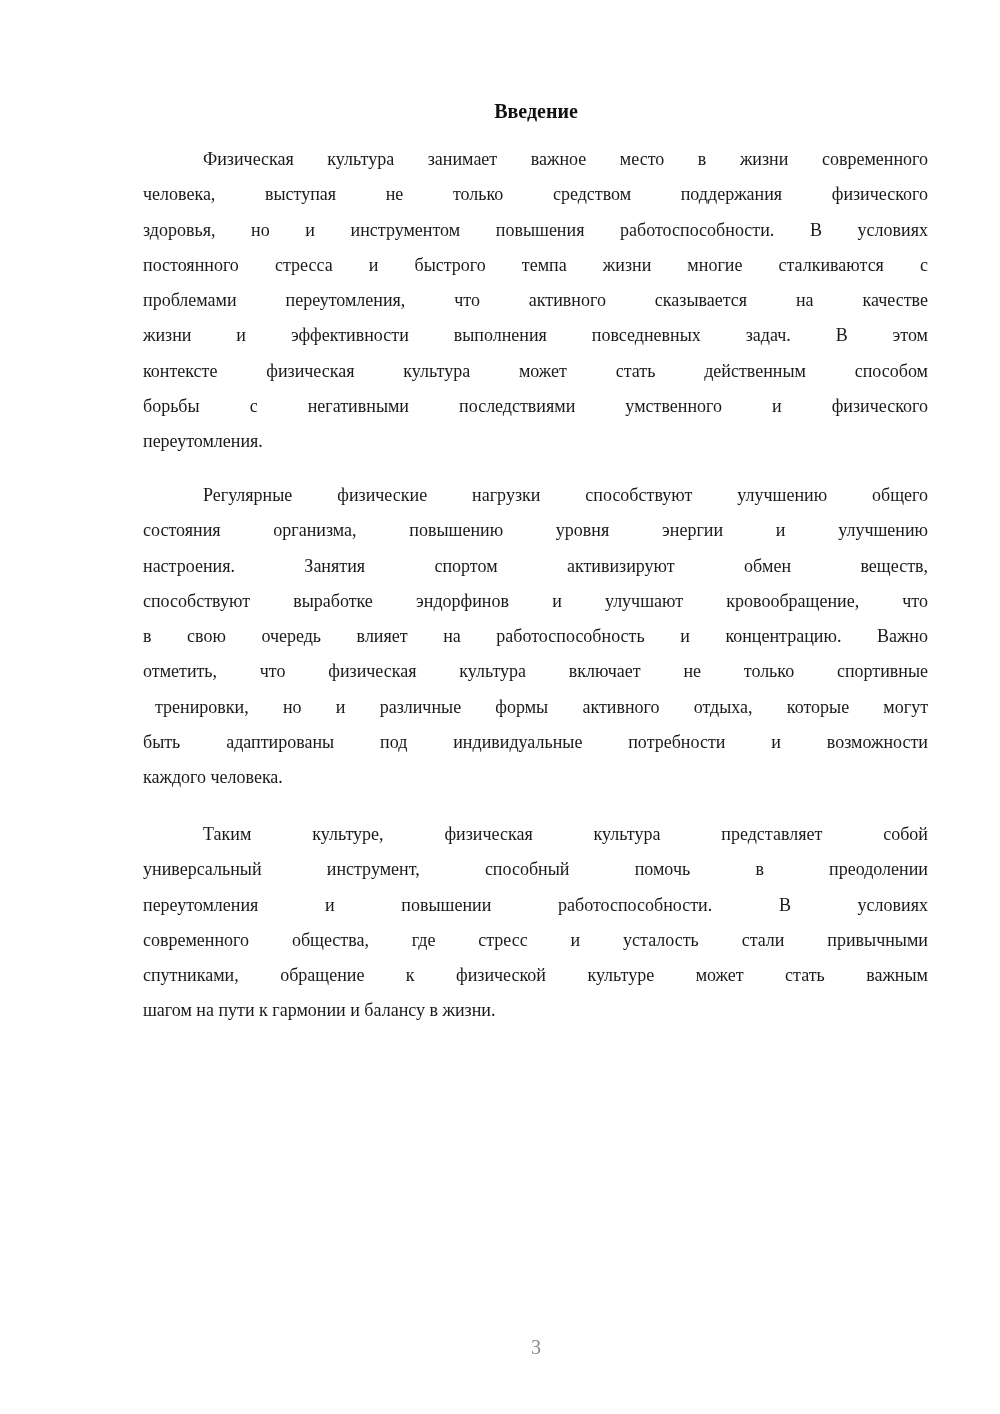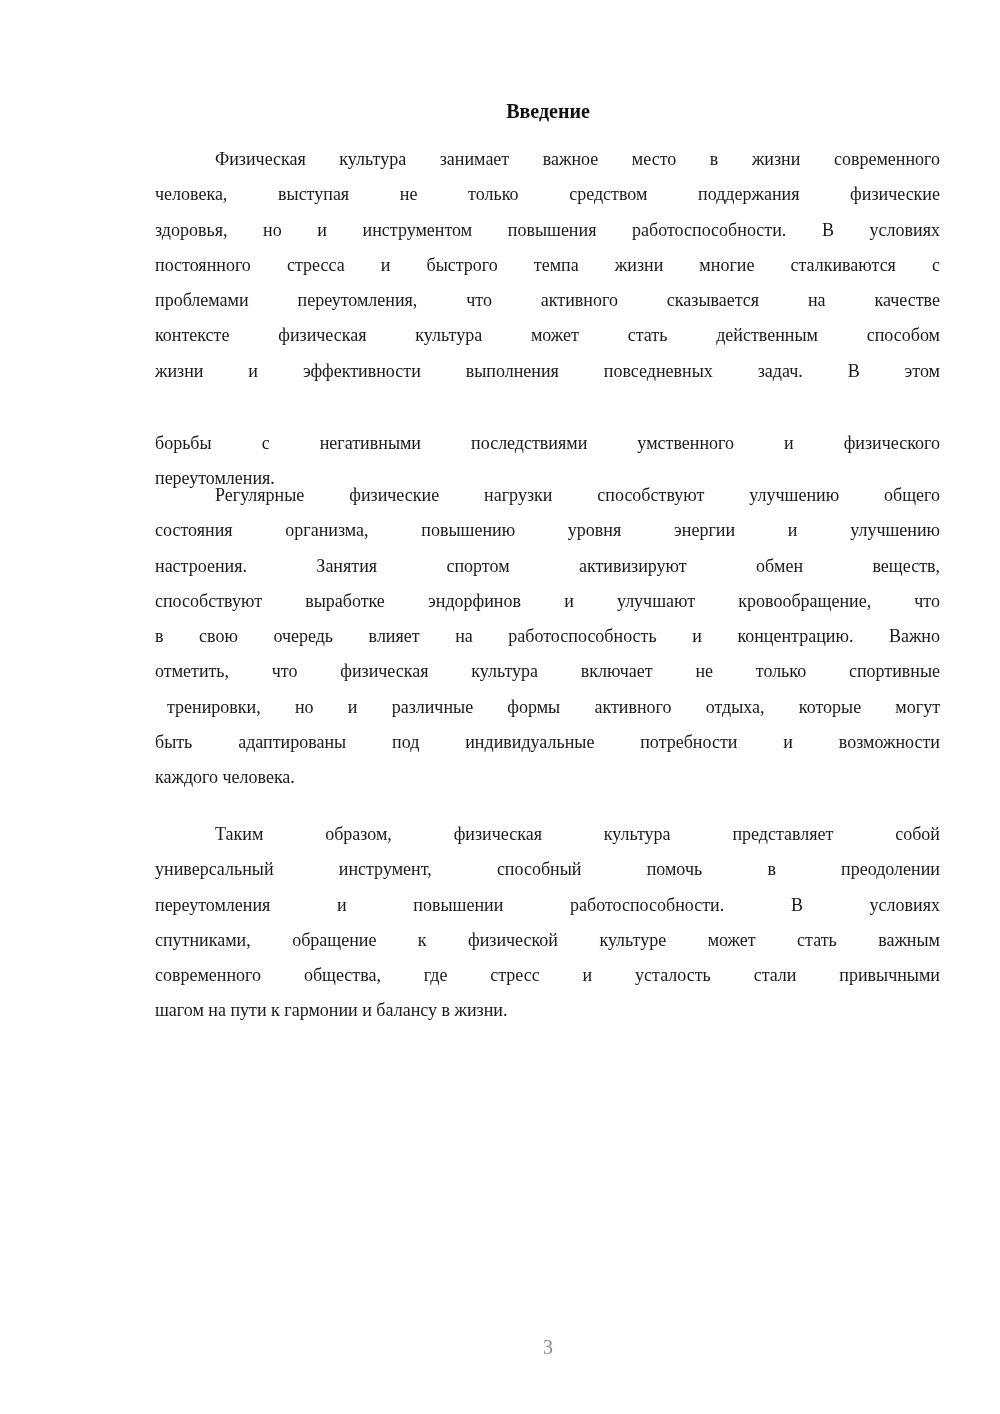--- a/index.html
+++ b/index.html
@@ -10,21 +10,21 @@
     body {
       width: 1000px;
       height: 1414px;
       position: relative;
       overflow: hidden;
       font-family: "Liberation Serif", "DejaVu Serif", serif;
       color: #1a1a1a;
     }
     .page {
       position: absolute;
-      left: 12px; top: 0;
+      left: 0; top: 0;
       width: 816px;
       height: 1414px;
       background: #ffffff;
     }
     .heading {
       position: absolute;
       left: 0;
       width: 1072px;
       top: 98px;
       text-align: center;
@@ -75,51 +75,51 @@
 </head>
 <body>
 
 <div class="page">
 
   <div class="heading">Введение</div>
 
   <div class="body p1">
     <div class="para">
       <span class="line first" style="white-space: normal;">Физическая культура занимает важное место в жизни современного</span>
-      <span class="line" style="white-space: normal;">человека, выступая не только средством поддержания физические</span>
+      <span class="line" style="white-space: normal;">человека, выступая не только средством поддержания физического</span>
       <span class="line" style="white-space: normal;">здоровья, но и инструментом повышения работоспособности. В условиях</span>
       <span class="line" style="white-space: normal;">постоянного стресса и быстрого темпа жизни многие сталкиваются с</span>
       <span class="line" style="white-space: normal;">проблемами переутомления, что активного сказывается на качестве</span>
+      <span class="line" style="white-space: normal;">жизни и эффективности выполнения повседневных задач. В этом</span>
       <span class="line" style="white-space: normal;">контексте физическая культура может стать действенным способом</span>
-      <span class="line" style="white-space: normal;">жизни и эффективности выполнения повседневных задач. В этом</span>
-      <span class="line" style="white-space: normal; margin-top: 37px;">борьбы с негативными последствиями умственного и физического</span>
+      <span class="line" style="white-space: normal;">борьбы с негативными последствиями умственного и физического</span>
       <span class="line last">переутомления.</span>
     </div>
   </div>
 
   <div class="body p2">
     <div class="para">
       <span class="line first" style="white-space: normal;">Регулярные физические нагрузки способствуют улучшению общего</span>
       <span class="line" style="white-space: normal;">состояния организма, повышению уровня энергии и улучшению</span>
       <span class="line" style="white-space: normal;">настроения. Занятия спортом активизируют обмен веществ,</span>
       <span class="line" style="white-space: normal;">способствуют выработке эндорфинов и улучшают кровообращение, что</span>
       <span class="line" style="white-space: normal;">в свою очередь влияет на работоспособность и концентрацию. Важно</span>
       <span class="line" style="white-space: normal;">отметить, что физическая культура включает не только спортивные</span>
       <span class="line" style="white-space: normal; margin-left: 12px;">тренировки, но и различные формы активного отдыха, которые могут</span>
       <span class="line" style="white-space: normal;">быть адаптированы под индивидуальные потребности и возможности</span>
       <span class="line last">каждого человека.</span>
     </div>
   </div>
 
   <div class="body p3">
     <div class="para">
-      <span class="line first" style="white-space: normal;">Таким образом, физическая культура представляет собой</span>
+      <span class="line first" style="white-space: normal;">Таким культуре, физическая культура представляет собой</span>
       <span class="line" style="white-space: normal;">универсальный инструмент, способный помочь в преодолении</span>
       <span class="line" style="white-space: normal;">переутомления и повышении работоспособности. В условиях</span>
+      <span class="line" style="white-space: normal;">современного общества, где стресс и усталость стали привычными</span>
       <span class="line" style="white-space: normal;">спутниками, обращение к физической культуре может стать важным</span>
-      <span class="line" style="white-space: normal;">современного общества, где стресс и усталость стали привычными</span>
       <span class="line last">шагом на пути к гармонии и балансу в жизни.</span>
     </div>
   </div>
 
   <div class="page-number">3</div>
 
 </div>
 
 </body></html>

